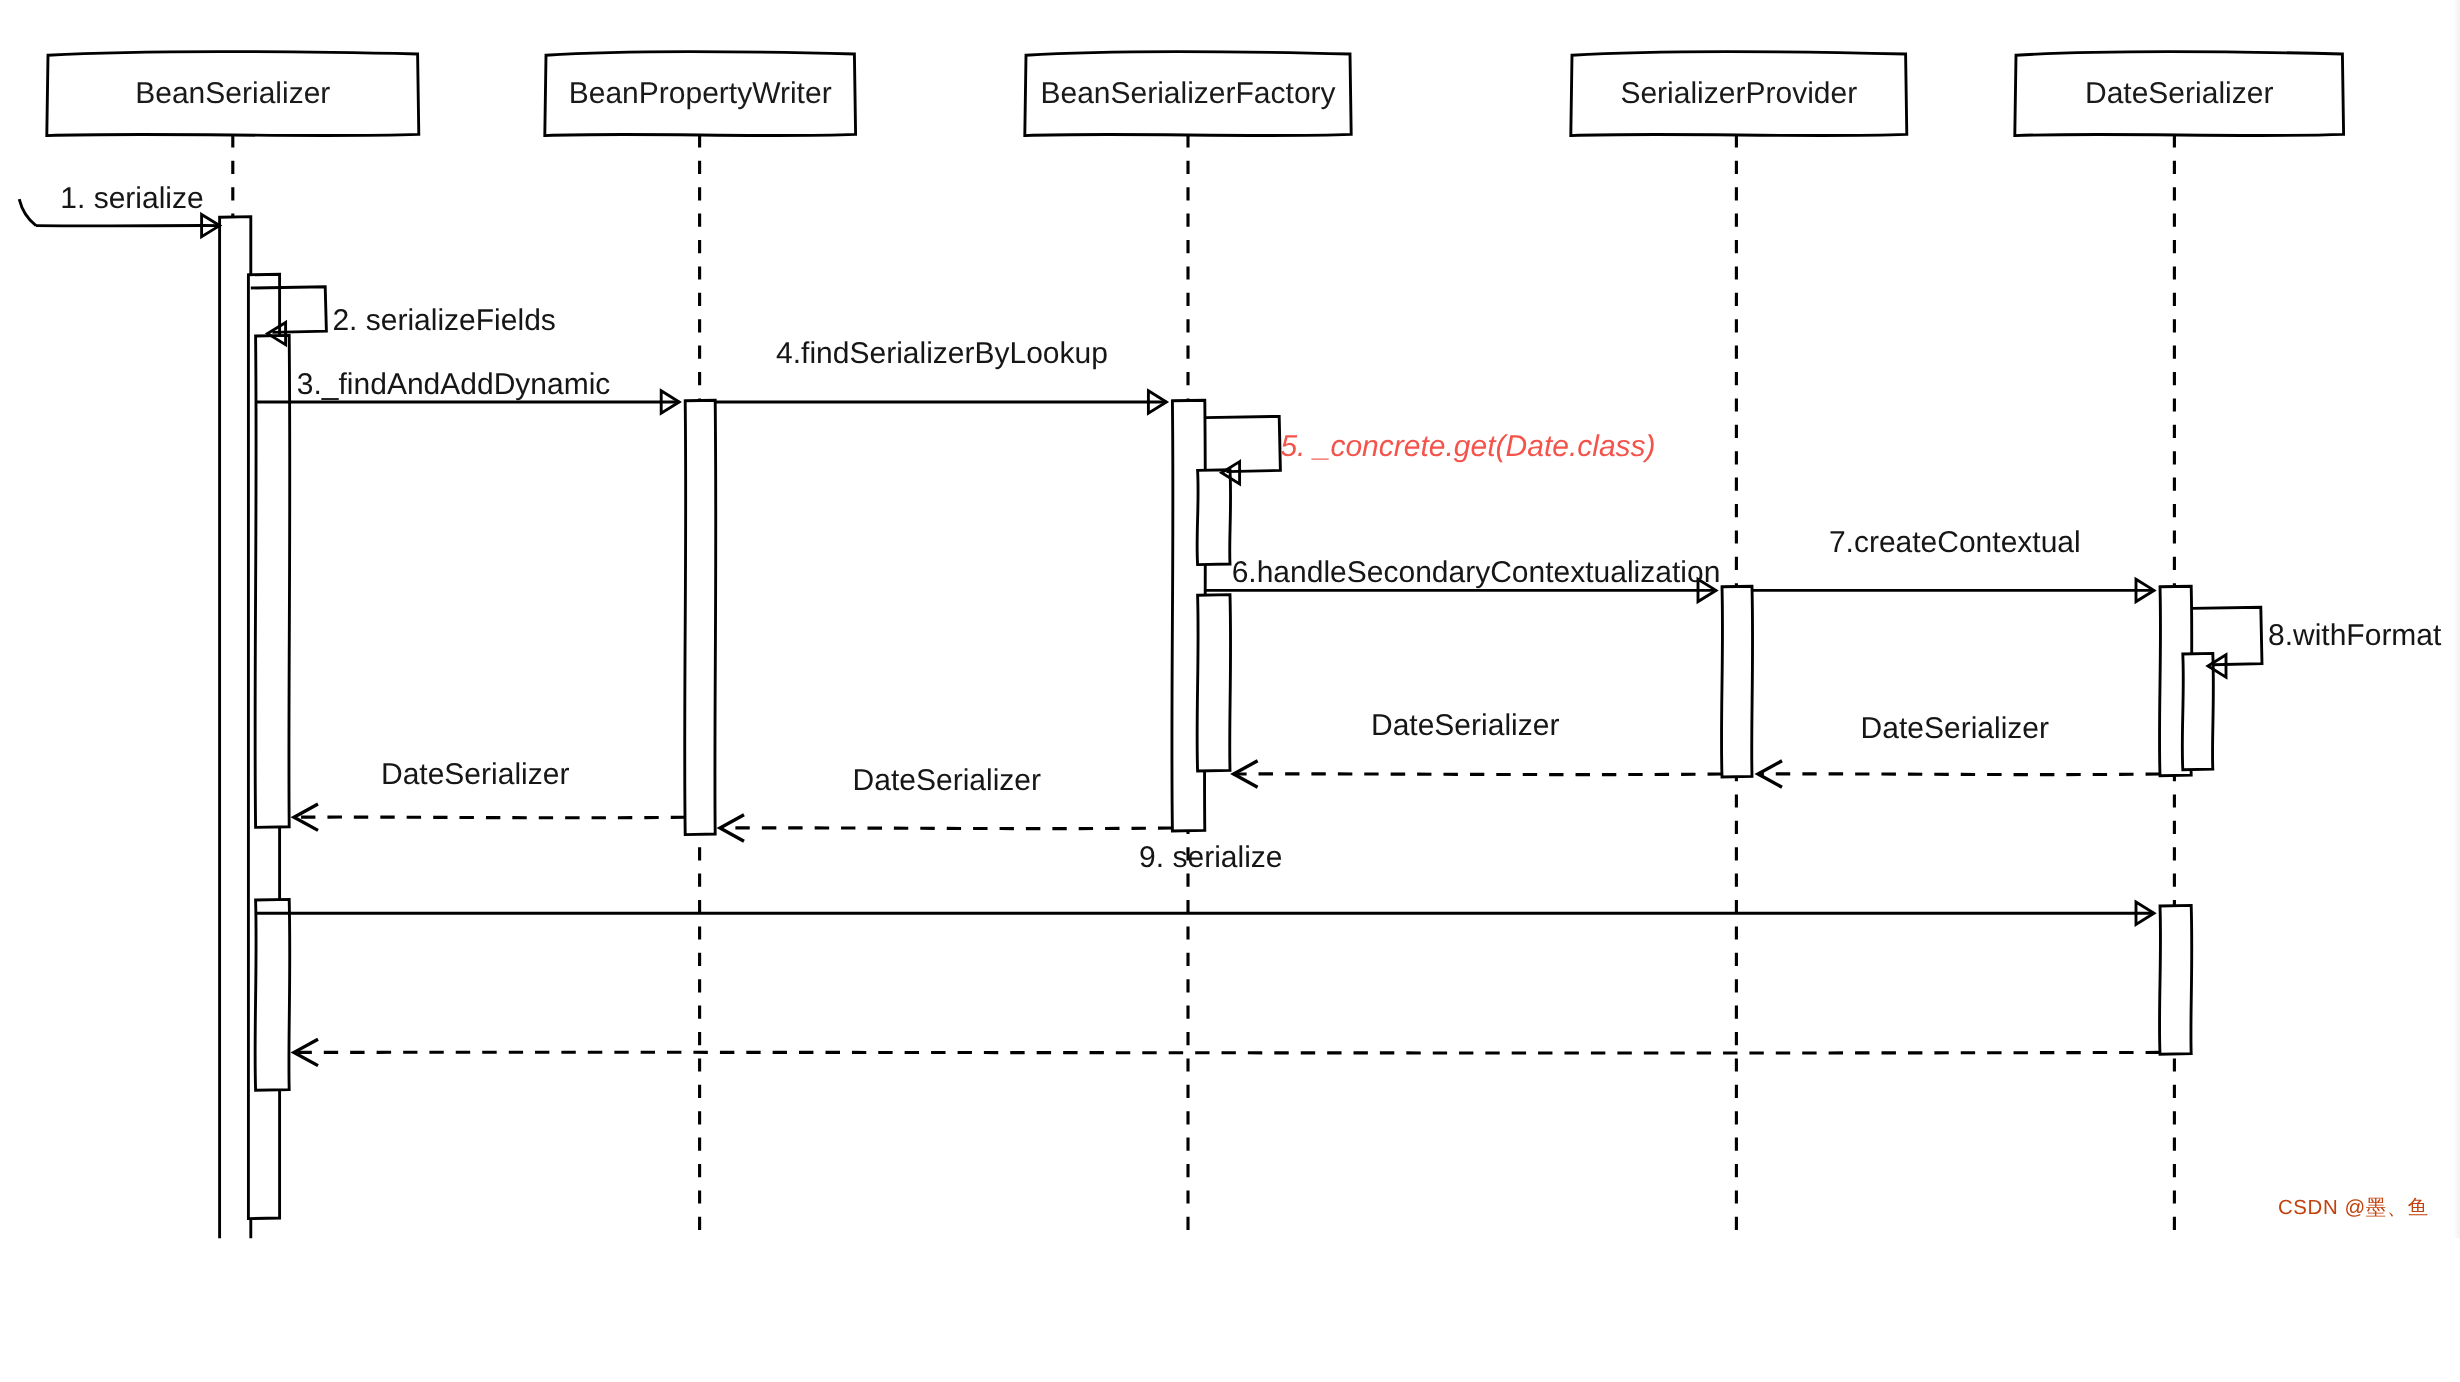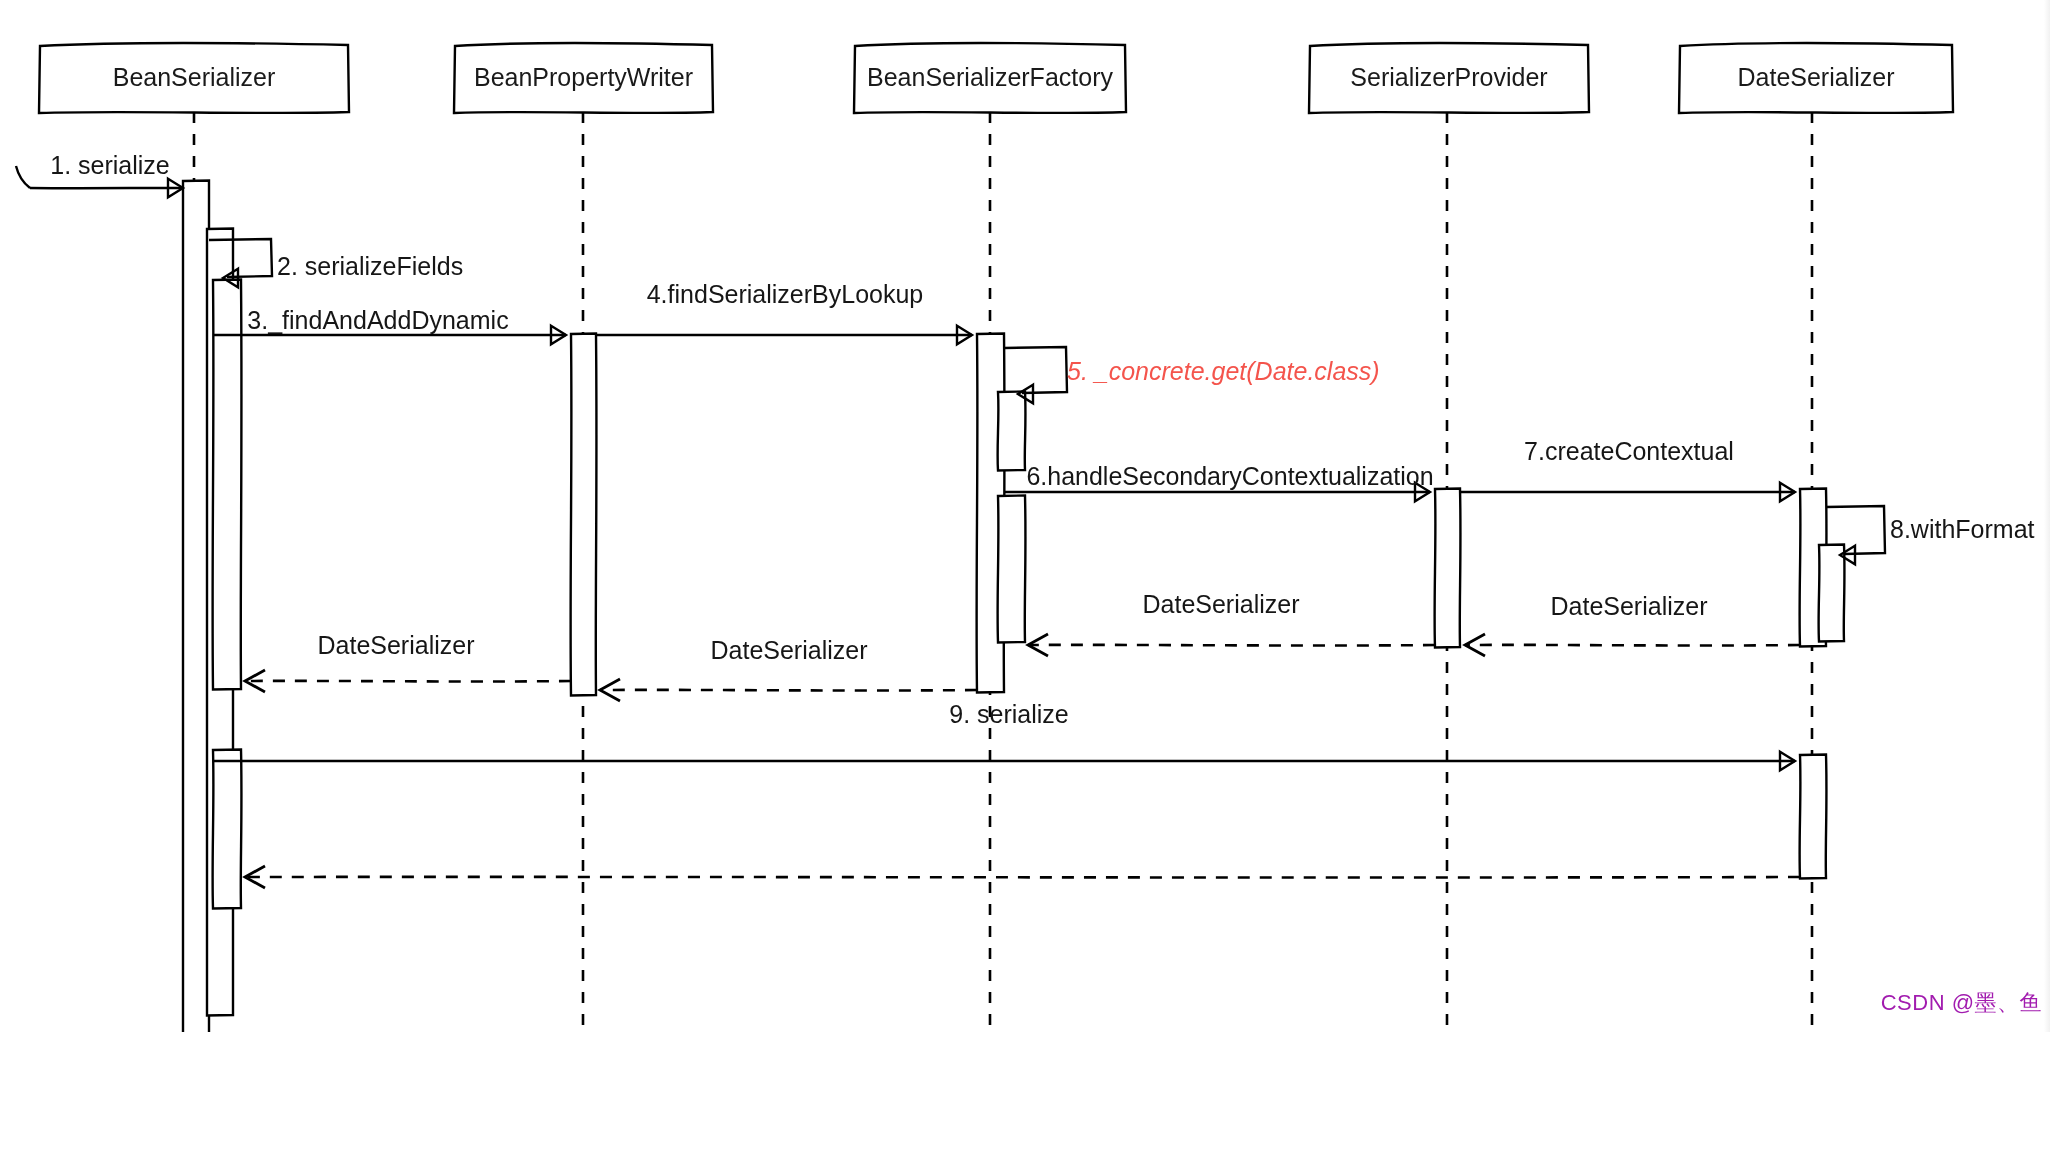--- a/index.html
+++ b/index.html
@@ -85,25 +85,25 @@
     stroke-width: 2.8;
     stroke-linecap: butt;
   }
   .selfcall {
     fill: none;
     stroke: #000000;
     stroke-width: 2.4;
   }
   .watermark {
     position: absolute;
-    right: 8px;
+    right: 26px;
     bottom: 14px;
     font-family: "Liberation Sans", sans-serif;
-    font-size: 22px;
-    color: #a21caf;
+    font-size: 17px;
+    color: #c2410c;
     letter-spacing: 0.5px;
     user-select: none;
   }
   .edge-fade {
     position: absolute;
     top: 0;
     right: 0;
     width: 6px;
     height: 1152px;
     background: linear-gradient(to right, rgba(255,255,255,0), #f1f1f1);

